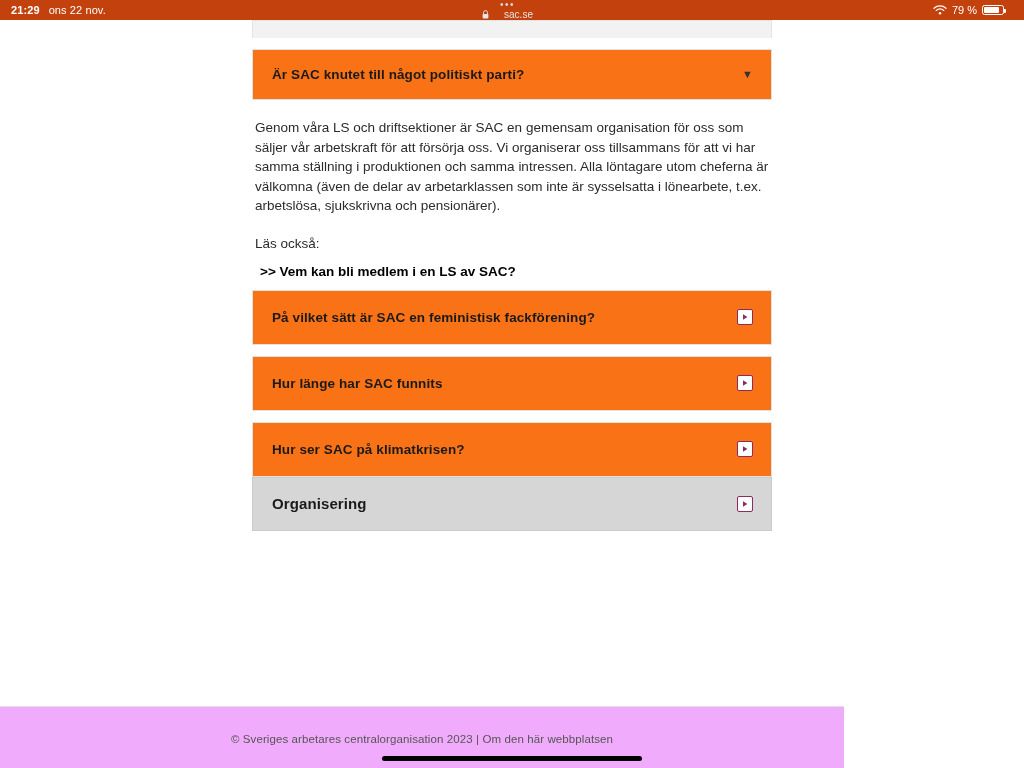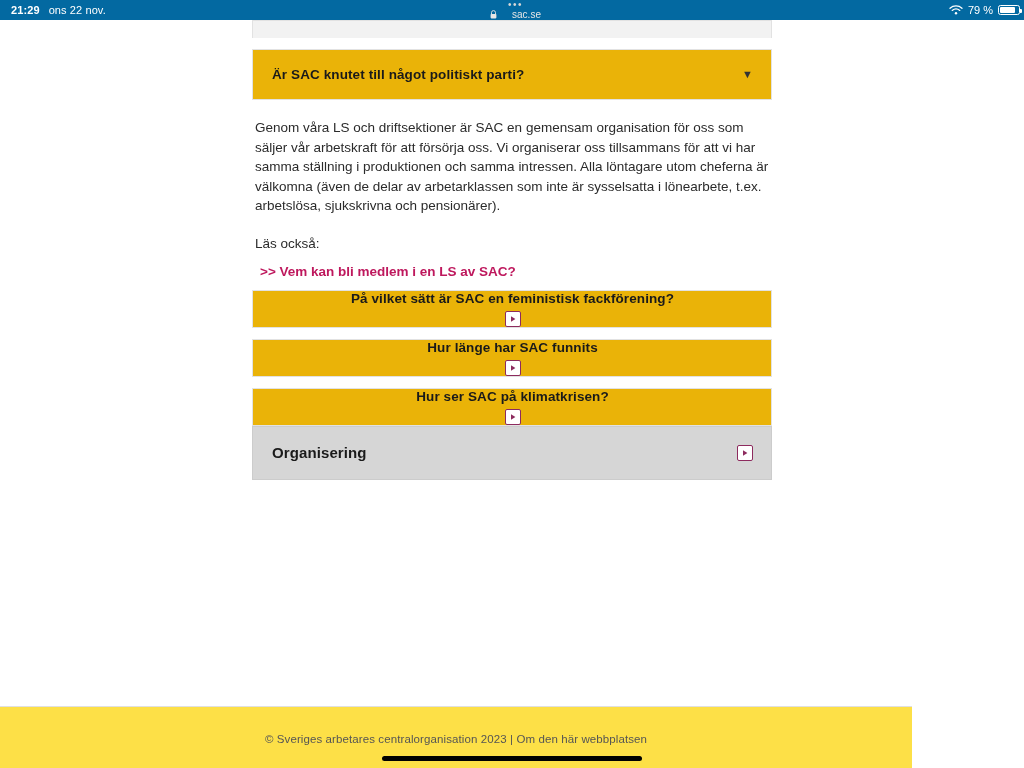--- a/index.html
+++ b/index.html
@@ -14,21 +14,21 @@
     font-family: "Liberation Sans", sans-serif;
     -webkit-font-smoothing: antialiased;
   }
 
   
   .statusbar {
     position: absolute;
     top: 0; left: 0;
     width: 1024px;
     height: 20px;
-    background: #0369a1;
+    background: #c2410c;
     color: #ffffff;
     font-size: 11px;
     display: flex;
   }
   .sb-left {
     display: flex;
     align-items: center;
     gap: 9px;
     padding-left: 11px;
     width: 210px;
@@ -56,21 +56,21 @@
     color: #e6e6e6;
     line-height: 11px;
   }
   .lock-icon svg { display: block; }
   .sb-right {
     width: 210px;
     display: flex;
     align-items: center;
     justify-content: flex-end;
     gap: 5px;
-    padding-right: 4px;
+    padding-right: 20px;
     font-size: 11px;
   }
   .wifi-icon svg { display: block; }
   .batt {
     position: relative;
     width: 22px;
     height: 10px;
     border: 1px solid #ffffff;
     border-radius: 2.5px;
     box-sizing: border-box;
@@ -104,21 +104,21 @@
     overflow: hidden;
   }
   .content {
     width: 520px;
     margin: 0 auto;
     position: relative;
   }
 
   
   .acc {
-    background: #eab308;
+    background: #f97316;
     border: 1px solid #e2e2e2;
     box-sizing: border-box;
     display: flex;
     align-items: center;
     justify-content: space-between;
     padding: 0 18px 0 19px;
   }
   .acc-open {
     height: 51px;
     margin-bottom: 0;
@@ -129,23 +129,22 @@
     color: #1a1a1a;
     letter-spacing: 0.1px;
   }
   .caret {
     font-size: 11px;
     color: #333333;
     line-height: 1;
   }
 
   .acc-item {
-    height: 38px;
+    height: 55px;
     margin-top: 11px;
-    flex-direction: column;
   }
   .acc-section {
     height: 54px;
     background: #d6d6d6;
     border-color: #cccccc;
   }
   .acc-section .acc-title {
     font-size: 15px;
   }
 
@@ -182,32 +181,32 @@
     padding: 0 2px;
   }
   .link-row {
     margin: 13px 0 0 0;
     padding: 0 2px 0 7px;
     font-size: 13.5px;
     font-weight: bold;
     color: #8d2b5e;
   }
   .link-row a {
-    color: #be185d;
+    color: #000000;
     text-decoration: none;
   }
 
   
   .footer {
     position: absolute;
     left: 0;
     top: 686px;
-    width: 912px;
+    width: 844px;
     height: 62px;
-    background: #fde047;
+    background: #f0abfc;
     border-top: 1px solid #e0e0e0;
     box-sizing: border-box;
   }
   .footer-text {
     text-align: center;
     font-size: 11.5px;
     color: #555555;
     padding-top: 26px;
     letter-spacing: 0.1px;
   }

